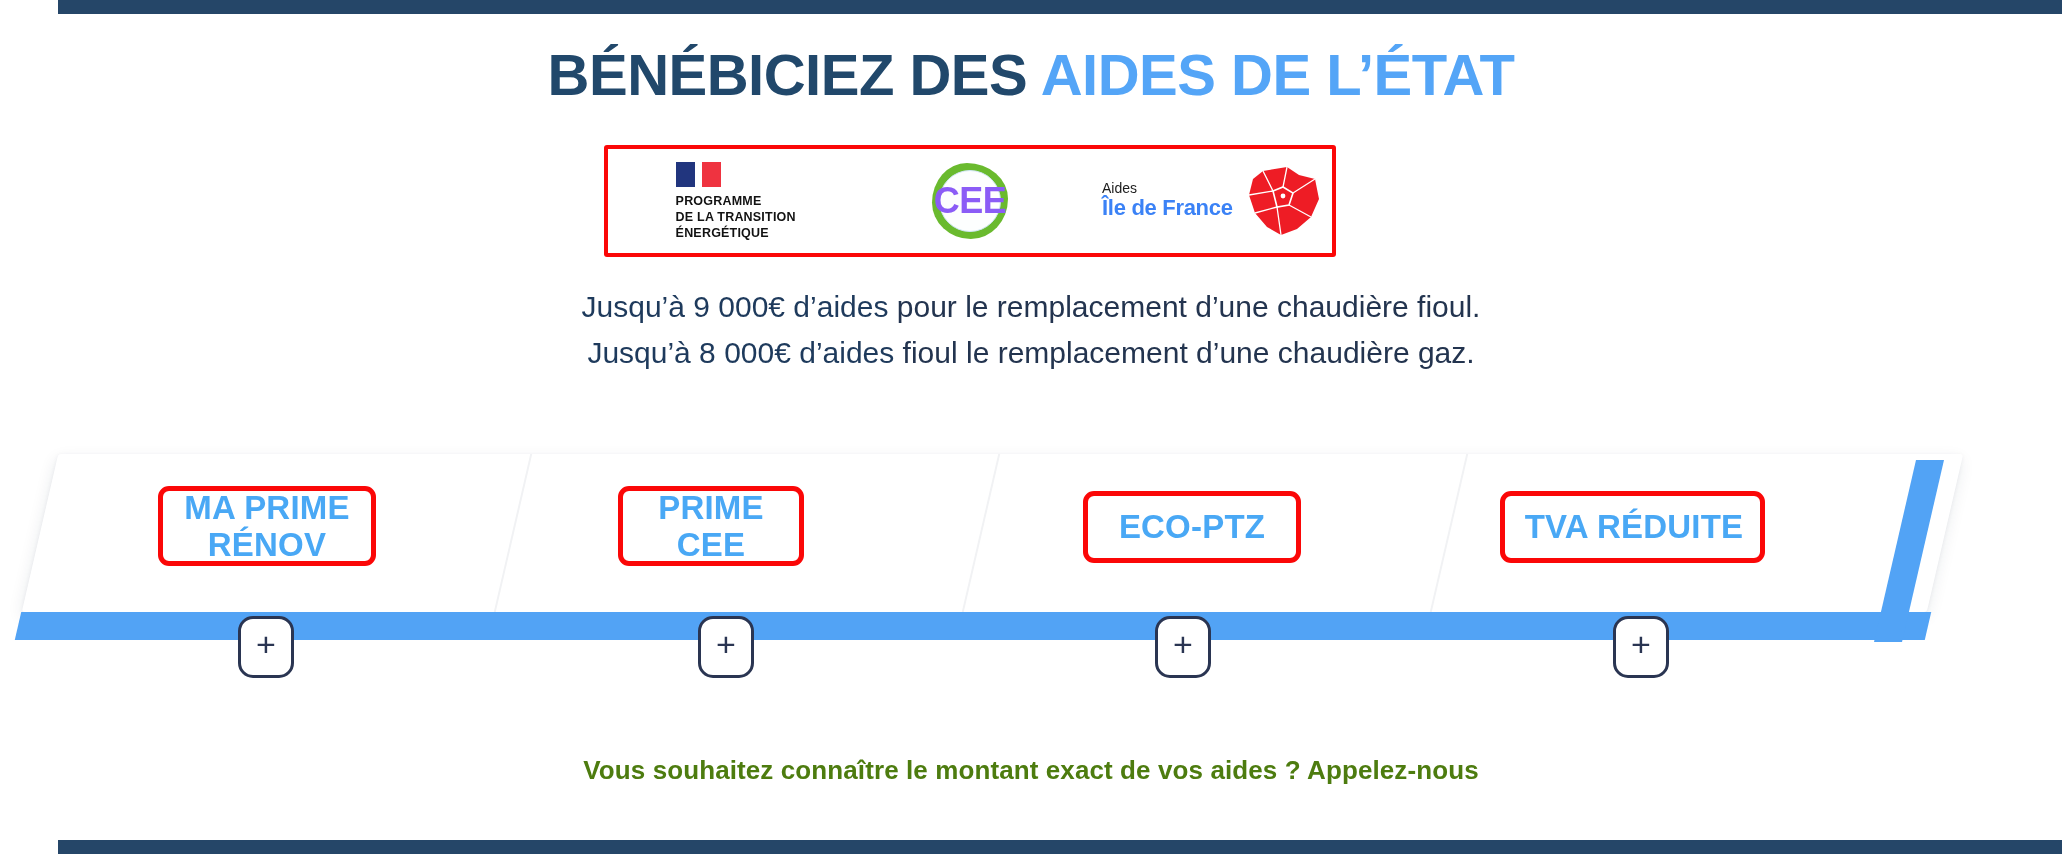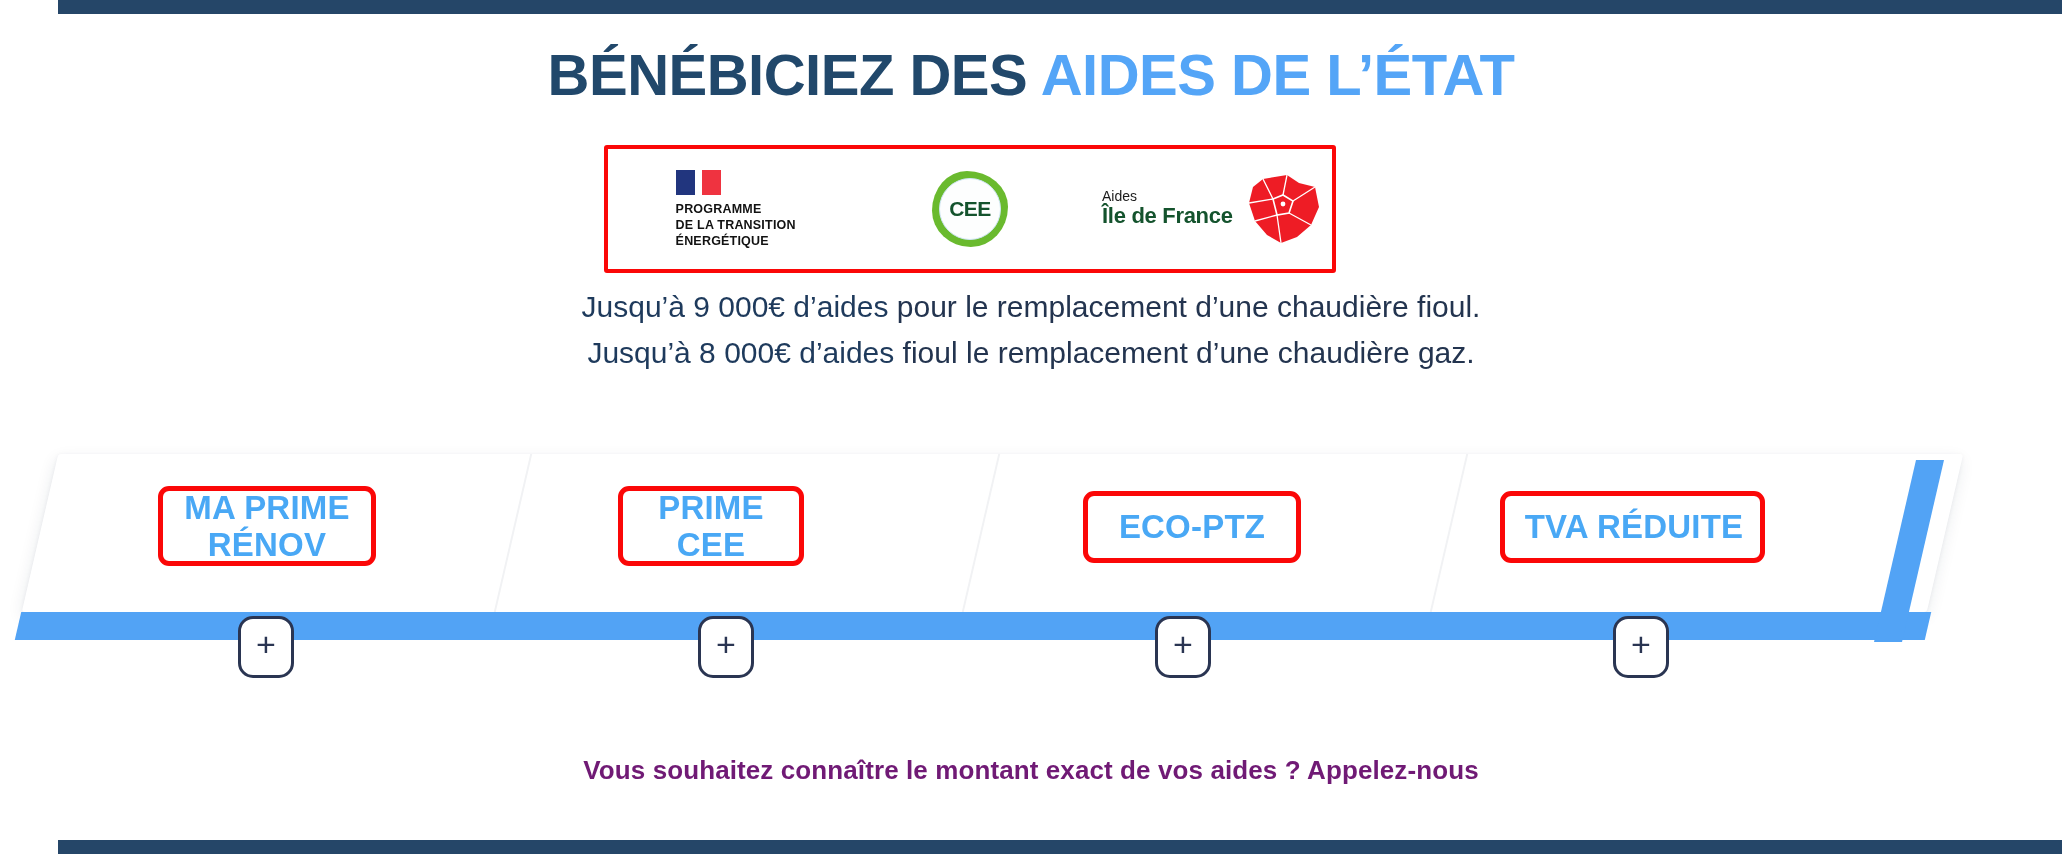--- a/index.html
+++ b/index.html
@@ -46,21 +46,21 @@
   }
   .headline .dark  { color: #21486b; }
   .headline .light { color: #54a5f7; }
 
   
   .logo-strip {
     position: absolute;
     top: 145px;
     left: 604px;
     width: 732px;
-    height: 128px;
+    height: 112px;
     background: #ffffff;
     border: 4px solid #fb0707;
     border-radius: 3px;
     display: flex;
     align-items: center;
   }
 
   .logo-cell {
     flex: 1 1 0;
     height: 100%;
@@ -92,22 +92,22 @@
     border-radius: 46% 54% 49% 51% / 52% 47% 53% 48%;
   }
   .cee-inner {
     position: absolute; inset: 7px;
     background: #fdfefe;
     border: 1.5px solid #cfe6f5;
     border-radius: 50%;
     display: flex; align-items: center; justify-content: center;
   }
   .cee-text {
-    color: #14532d;
-    font-size: 21px;
+    color: #8b5cf6;
+    font-size: 36px;
     font-weight: 700;
     letter-spacing: -0.5px;
     font-stretch: condensed;
   }
 
   
   .mpr { position: relative; width: 150px; height: 92px; display:flex; flex-direction:column; align-items:center; justify-content:flex-start; }
   .mpr-mark { position: relative; width: 92px; height: 56px; }
   .mpr-roof-svg { position:absolute; left:0; top:0; }
   .mpr-blob {
@@ -129,21 +129,21 @@
     color: #8b8b8b;
     font-size: 5px;
     letter-spacing: 0.1px;
     margin-top: 1px;
   }
 
   
   .idf { display: flex; align-items: center; gap: 10px; }
   .idf-txt { text-align: left; }
   .idf-small { color: #1b1b1b; font-size: 14px; font-weight: 400; line-height: 1.1; }
-  .idf-big   { color: #14532d; font-size: 22px; font-weight: 700; line-height: 1.12; letter-spacing: -0.3px; white-space: nowrap; }
+  .idf-big   { color: #3b82f6; font-size: 22px; font-weight: 700; line-height: 1.12; letter-spacing: -0.3px; white-space: nowrap; }
 
   
   .aid-lines {
     position: absolute;
     top: 284px;
     left: 0;
     width: 2062px;
     text-align: center;
     color: #21486b;
   }
@@ -241,21 +241,21 @@
   }
   .plus-btn span { transform: translateY(-3px); }
 
   
   .cta {
     position: absolute;
     top: 755px;
     left: 0;
     width: 2062px;
     text-align: center;
-    color: #701a75;
+    color: #4d7c0f;
     font-size: 26px;
     font-weight: 700;
     letter-spacing: 0.1px;
     white-space: nowrap;
   }
 </style>
 </head>
 <body>
 
 <div id="page">

